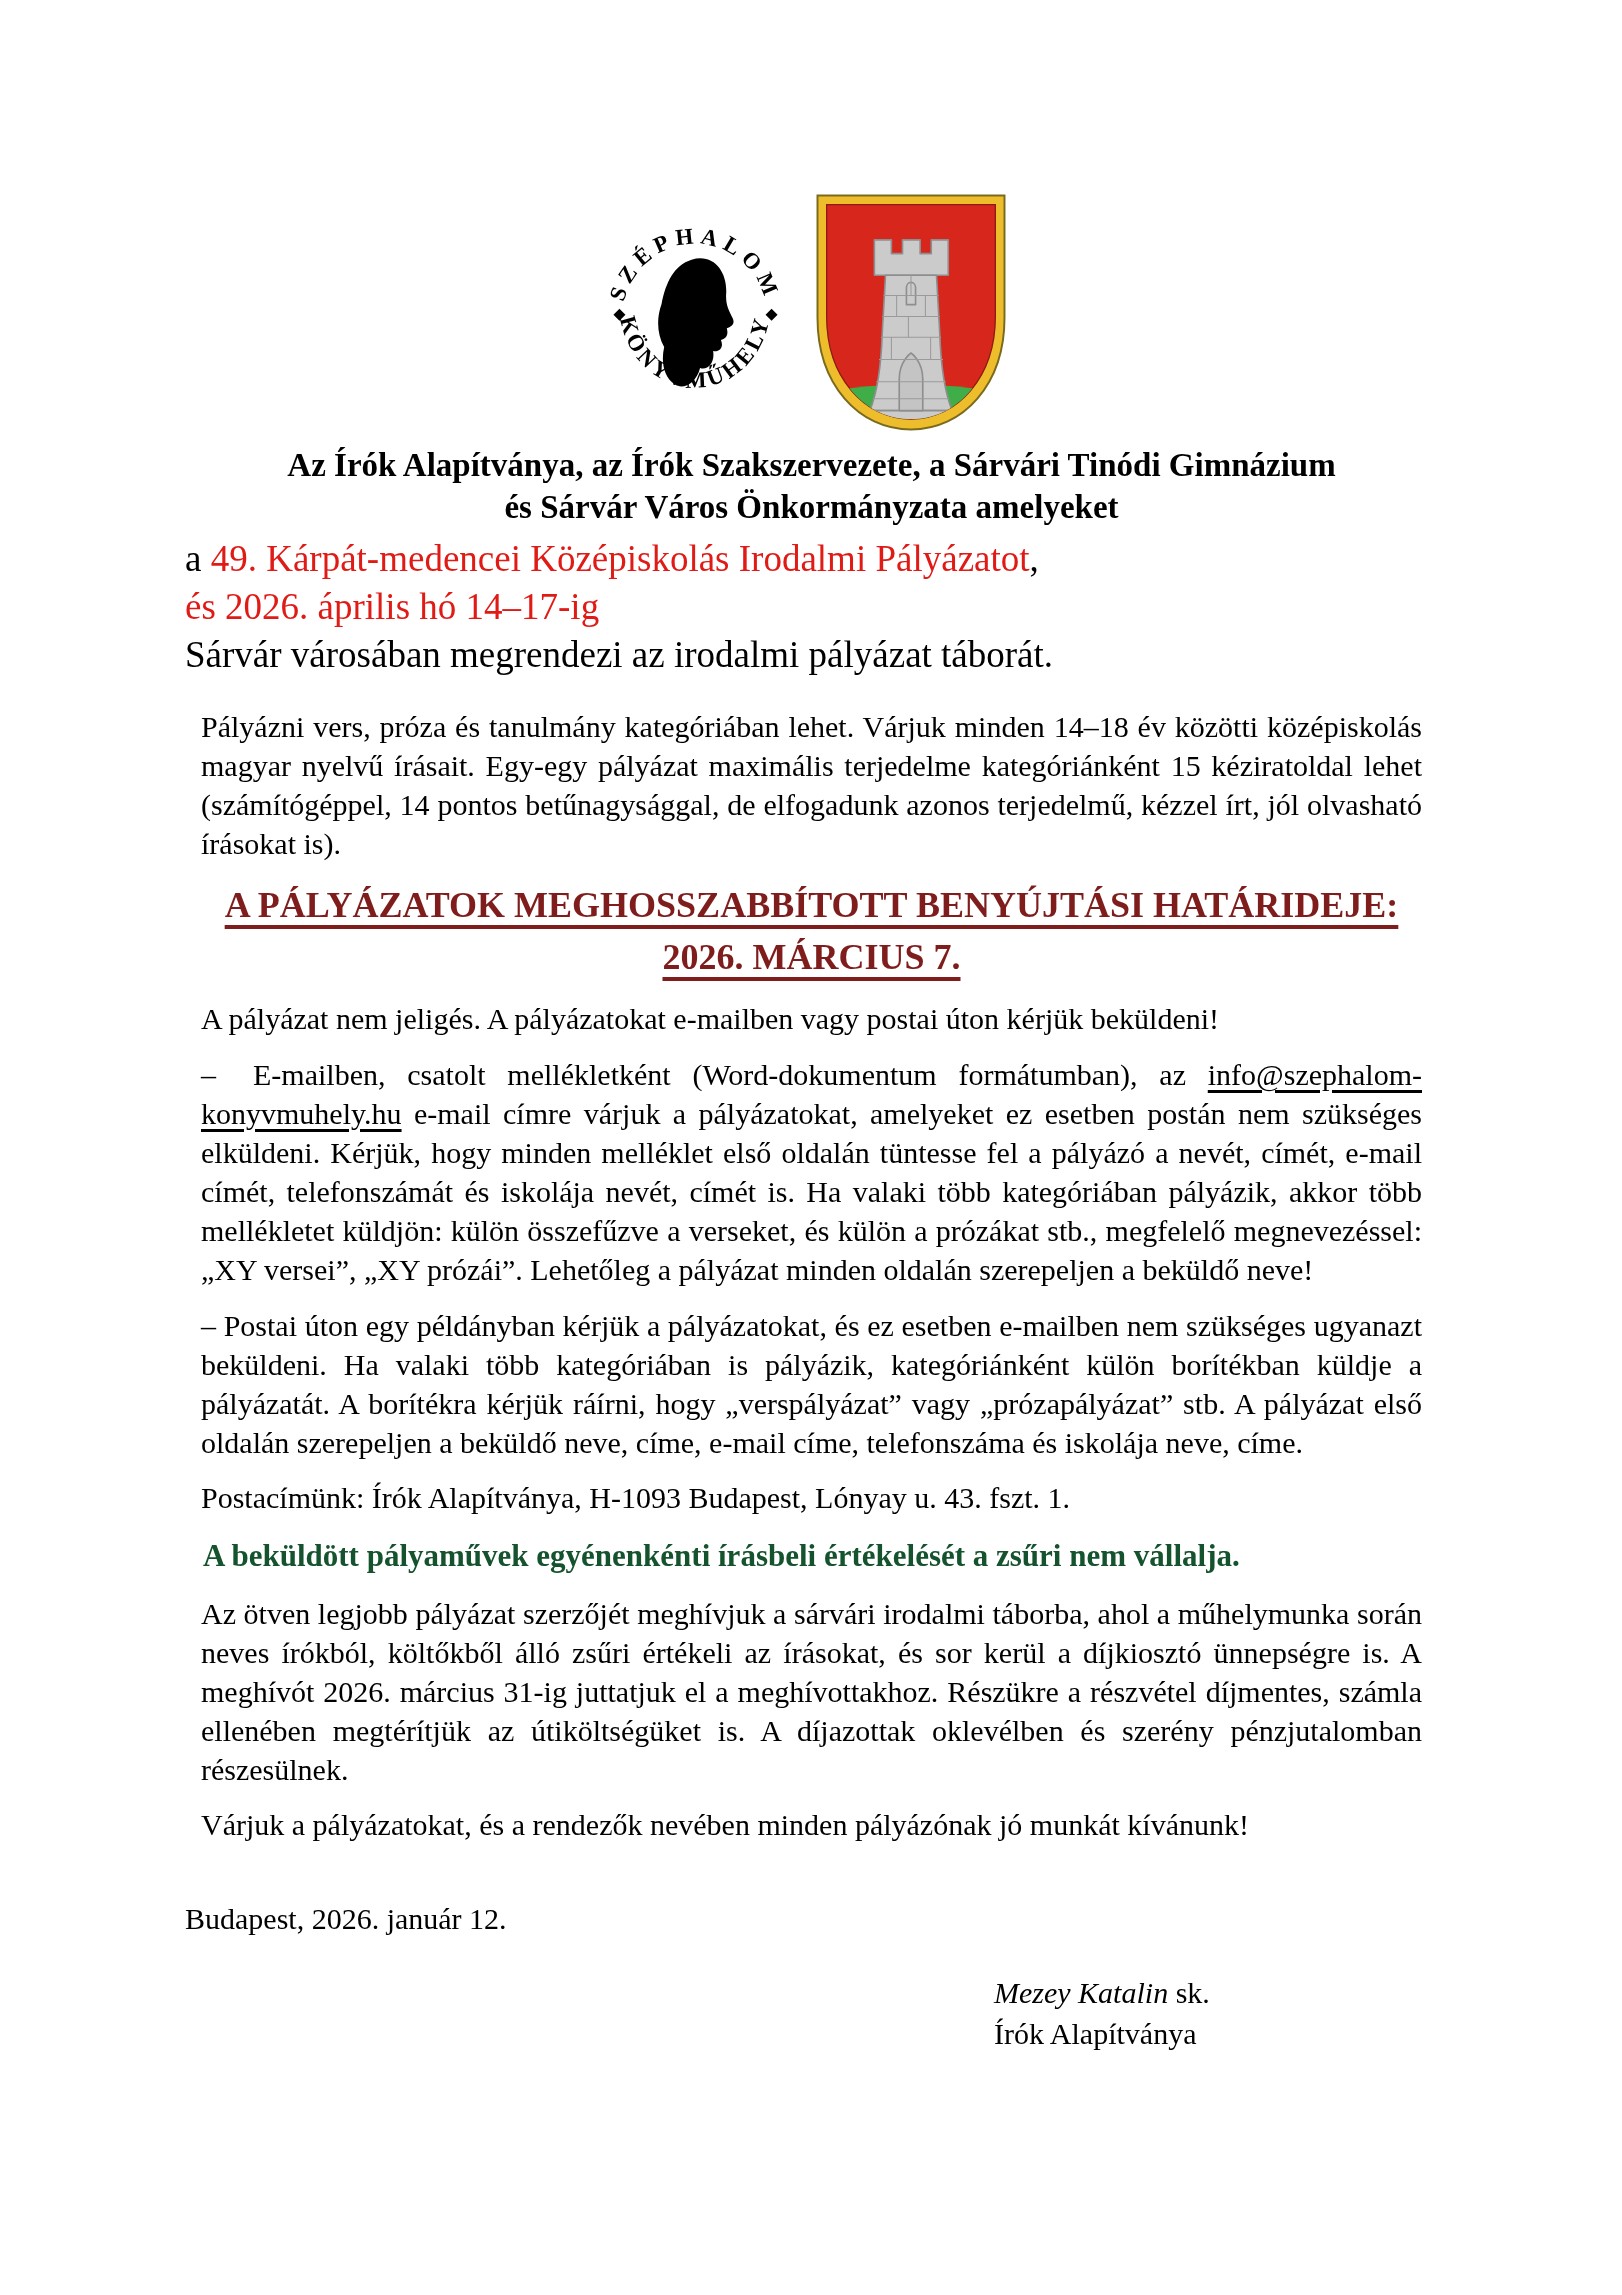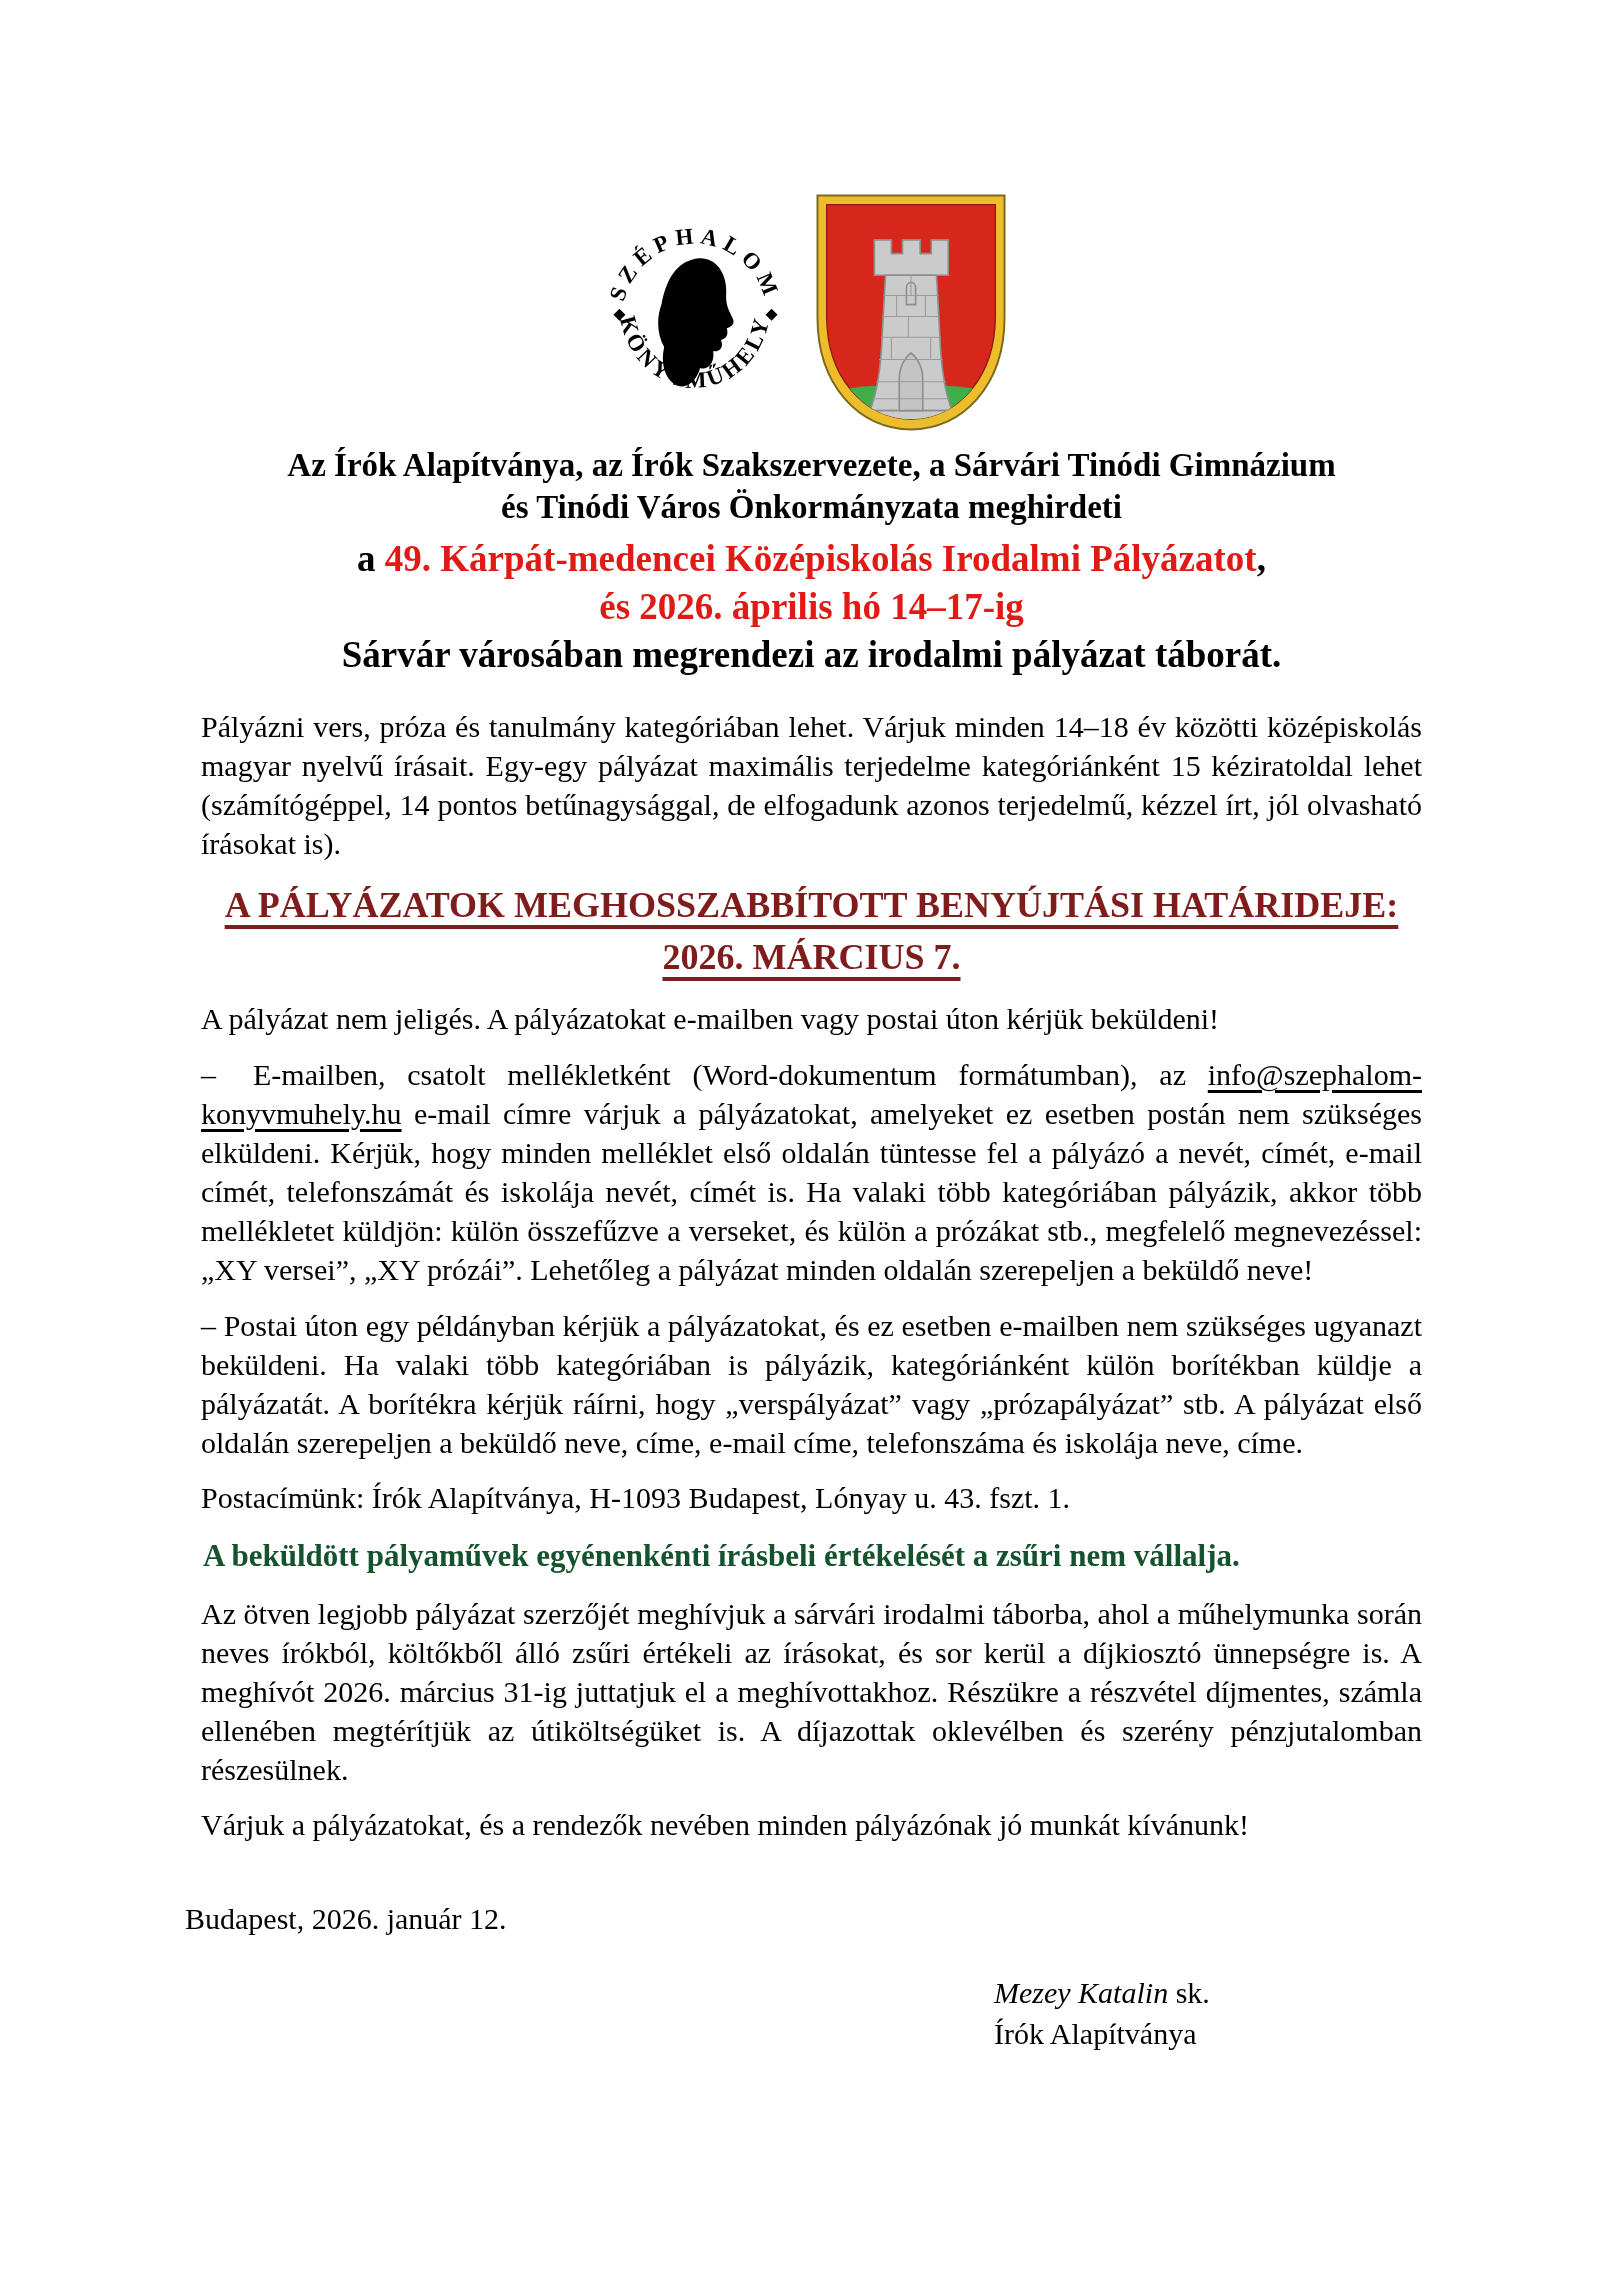--- a/index.html
+++ b/index.html
@@ -39,22 +39,21 @@
     letter-spacing:1.3px;
   }
   .org-line{
     text-align:center;
     font-weight:bold;
     font-size:33px;
     line-height:42px;
   }
   .org-line.first{margin-top:6.5px;text-align:center;}
   .announce{
-    text-align:center;
-    font-weight:bold;
+    font-weight:normal;
     font-size:37px;
     line-height:48px;
   }
   .announce.first{margin-top:7.9px;}
   .red{color:#e01b16;}
   
   .body-text{
     font-size:30px;
     line-height:39px;
     text-align:justify;
@@ -177,21 +176,21 @@
                 <line x1="126" y1="228" x2="126" y2="262"></line>
                 <line x1="186" y1="228" x2="186" y2="262"></line>
               </g>
             </g>
           </g>
         </svg>
       </div>
     </div>
 
     <div class="org-line first">Az Írók Alapítványa, az Írók Szakszervezete, a Sárvári Tinódi Gimnázium</div>
-    <div class="org-line">és Tinódi Város Önkormányzata meghirdeti</div>
+    <div class="org-line">és Sárvár Város Önkormányzata amelyeket</div>
 
     <div class="announce first"><span>a </span><span class="red">49. Kárpát-medencei Középiskolás Irodalmi Pályázatot</span><span>,</span></div>
     <div class="announce red">és 2026. április hó 14–17-ig</div>
     <div class="announce">Sárvár városában megrendezi az irodalmi pályázat táborát.</div>
 
     <p class="body-text intro">Pályázni vers, próza és tanulmány kategóriában lehet. Várjuk minden 14–18 év közötti középiskolás magyar nyelvű írásait. Egy-egy pályázat maximális terjedelme kategóriánként 15 kéziratoldal lehet (számítógéppel, 14 pontos betűnagysággal, de elfogadunk azonos terjedelmű, kézzel írt, jól olvasható írásokat is).</p>
 
     <div class="deadline first">A PÁLYÁZATOK MEGHOSSZABBÍTOTT BENYÚJTÁSI HATÁRIDEJE:</div>
     <div class="deadline">2026. MÁRCIUS 7.</div>
 

